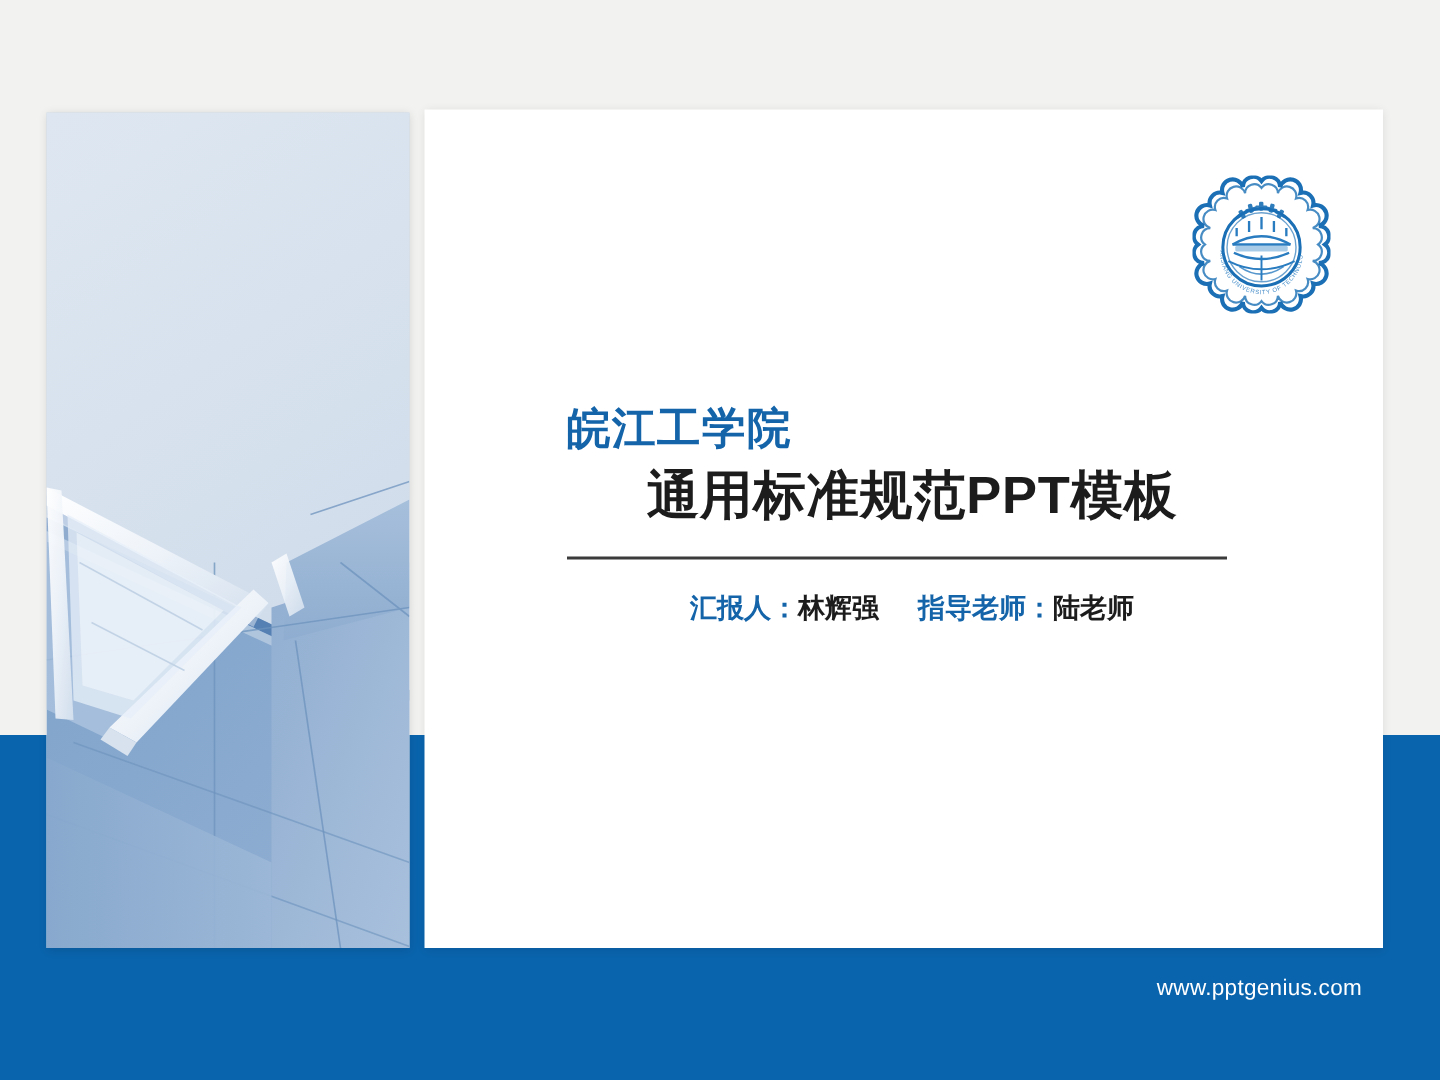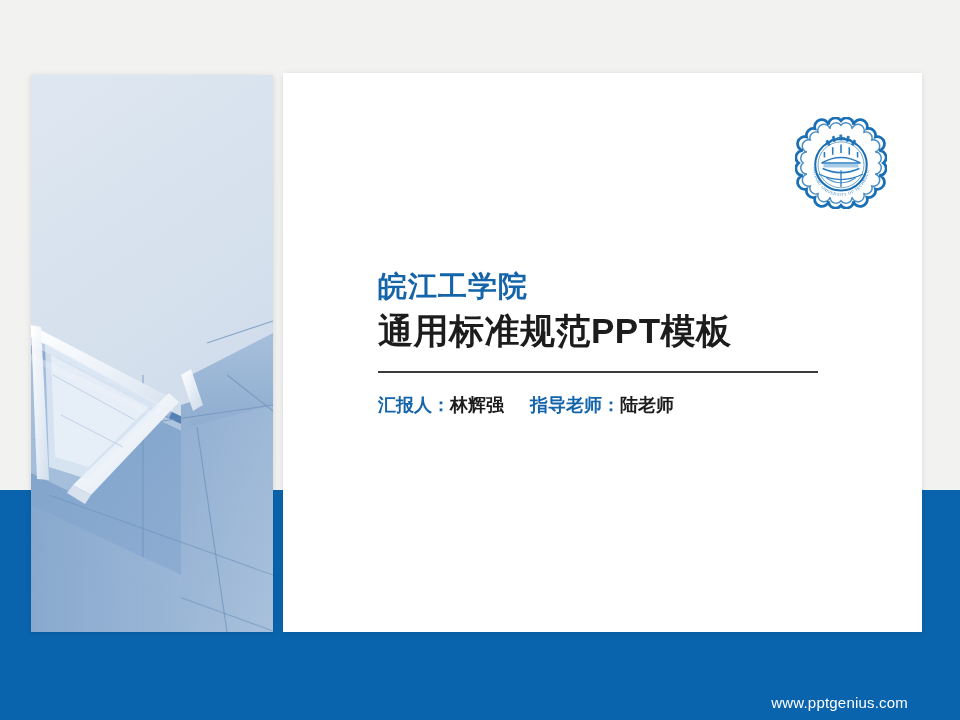--- a/index.html
+++ b/index.html
@@ -81,49 +81,50 @@
     white-space: nowrap;
   }
   .main-title {
     margin-top: 6px;
     font-size: 35px;
     font-weight: bold;
     color: #1c1c1c;
     letter-spacing: 0.5px;
     line-height: 1.2;
     white-space: nowrap;
+    text-align: center;
   }
   .divider {
     margin-top: 19px;
     width: 440px;
     height: 2px;
     background: #3b3b3b;
   }
   .presenter-row {
     margin-top: 21px;
     font-size: 18px;
     font-weight: bold;
     white-space: nowrap;
     line-height: 1.3;
+    text-align: center;
   }
   .lbl { color: #1464aa; }
   .val { color: #1c1c1c; }
   .gap { display: inline-block; width: 26px; }
 
   
   .footer-url {
     position: absolute;
     left: 0;
     top: 650px;
     width: 908px;
     text-align: right;
     font-size: 15px;
     color: #ffffff;
     letter-spacing: 0.2px;
-    margin-top: 44px;
   }
 </style>
 </head>
 <body>
 
 <div id="slide">
 
   <div class="blue-band"></div>
 
   <div class="white-card"></div>

